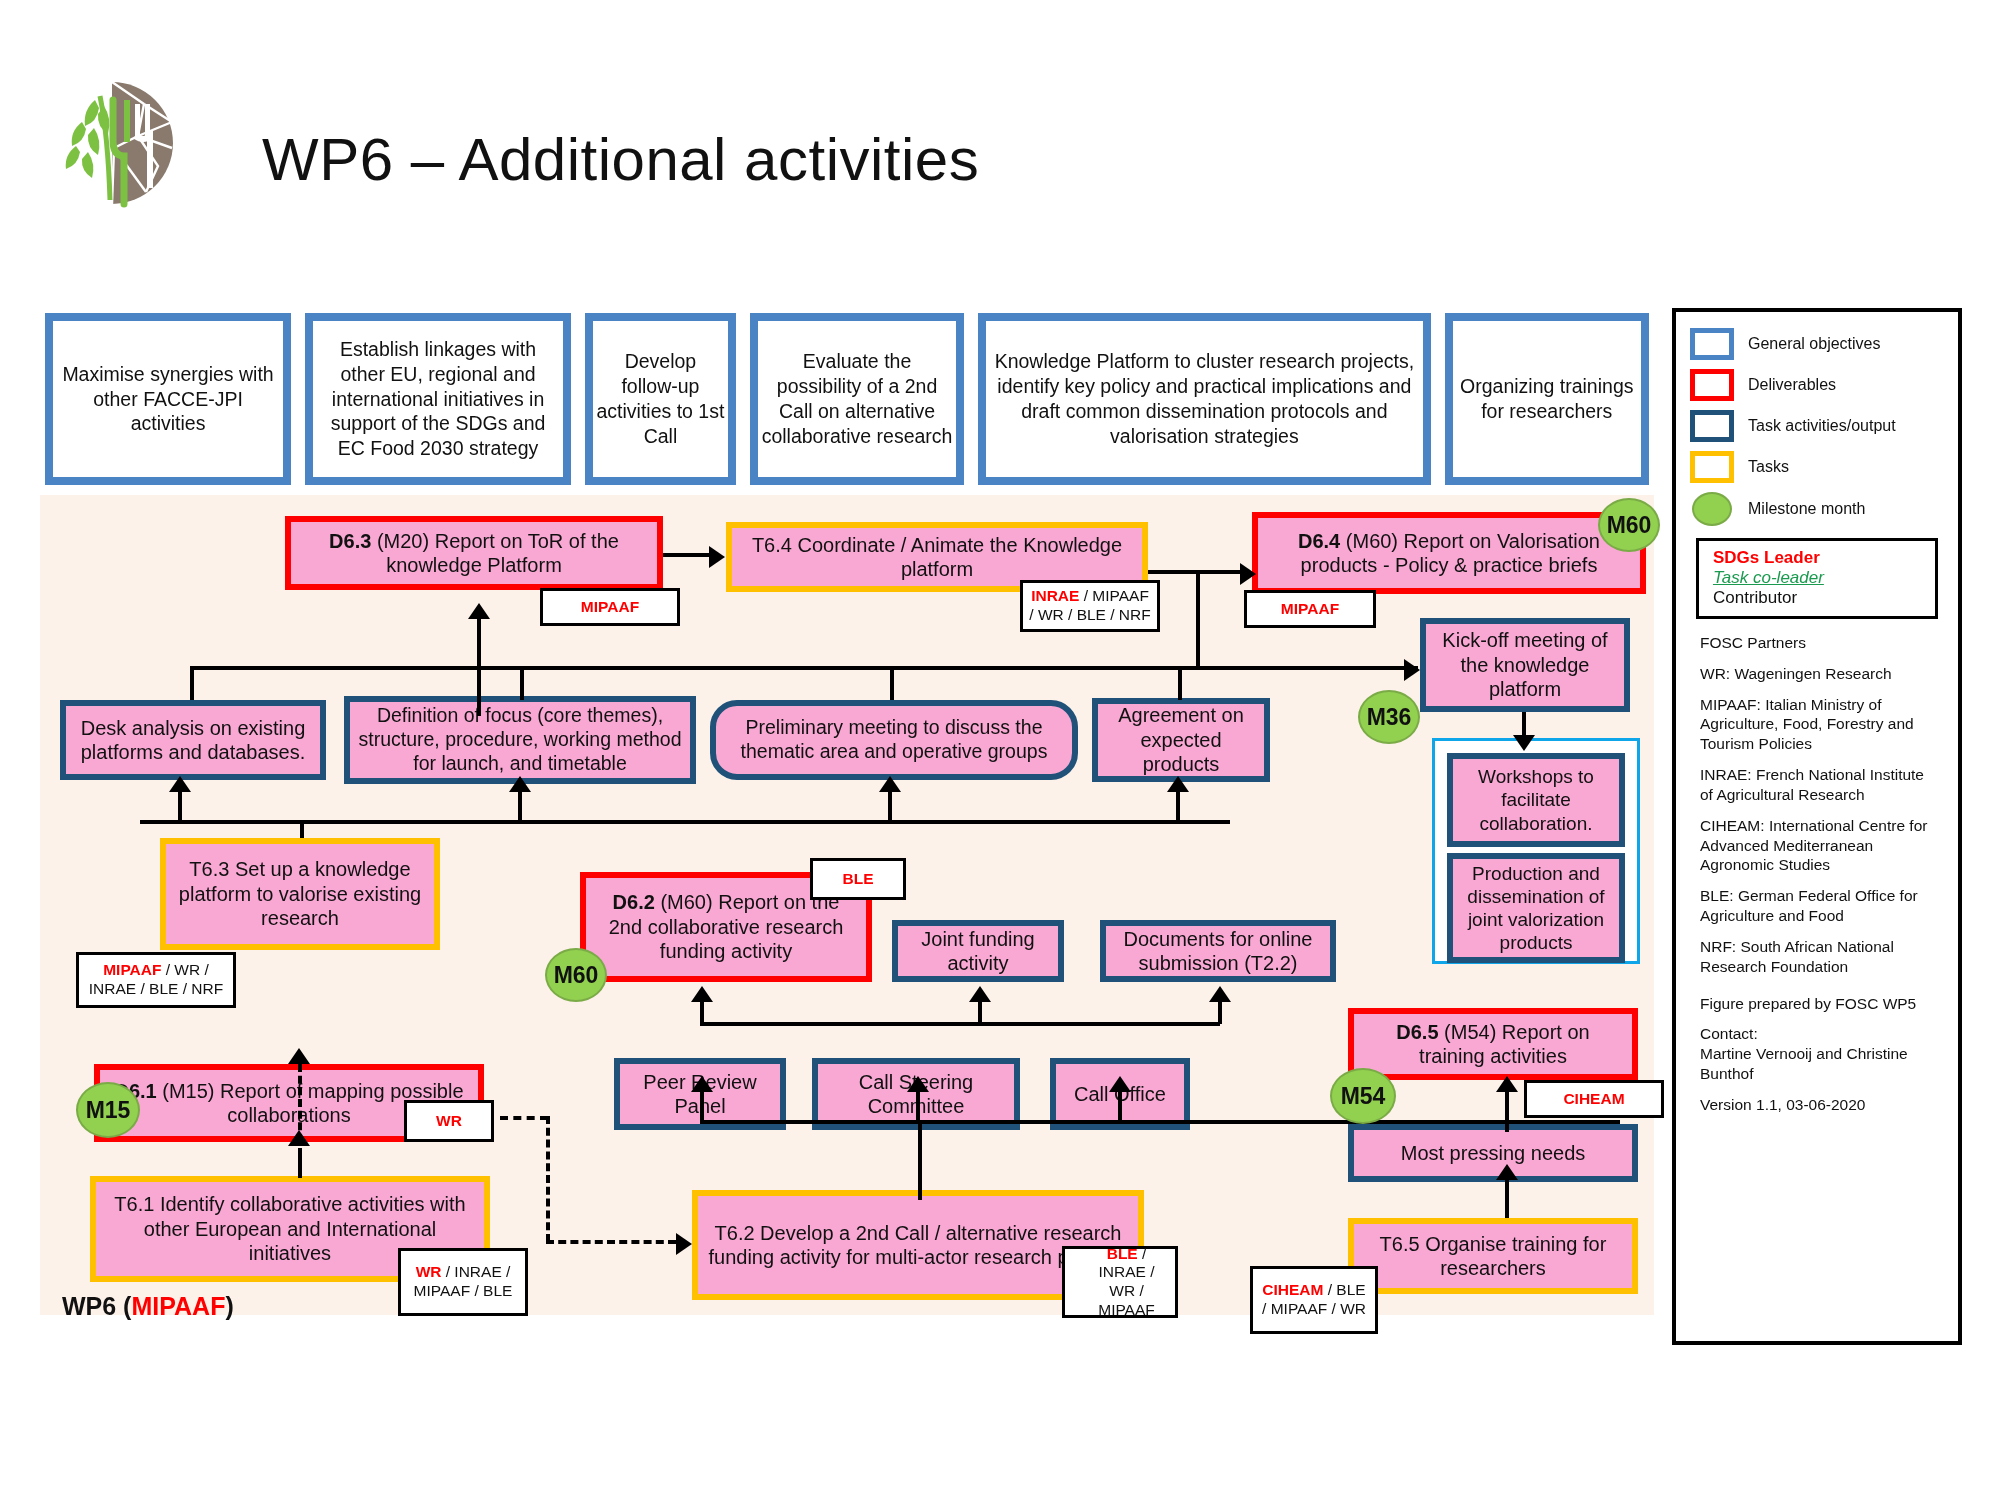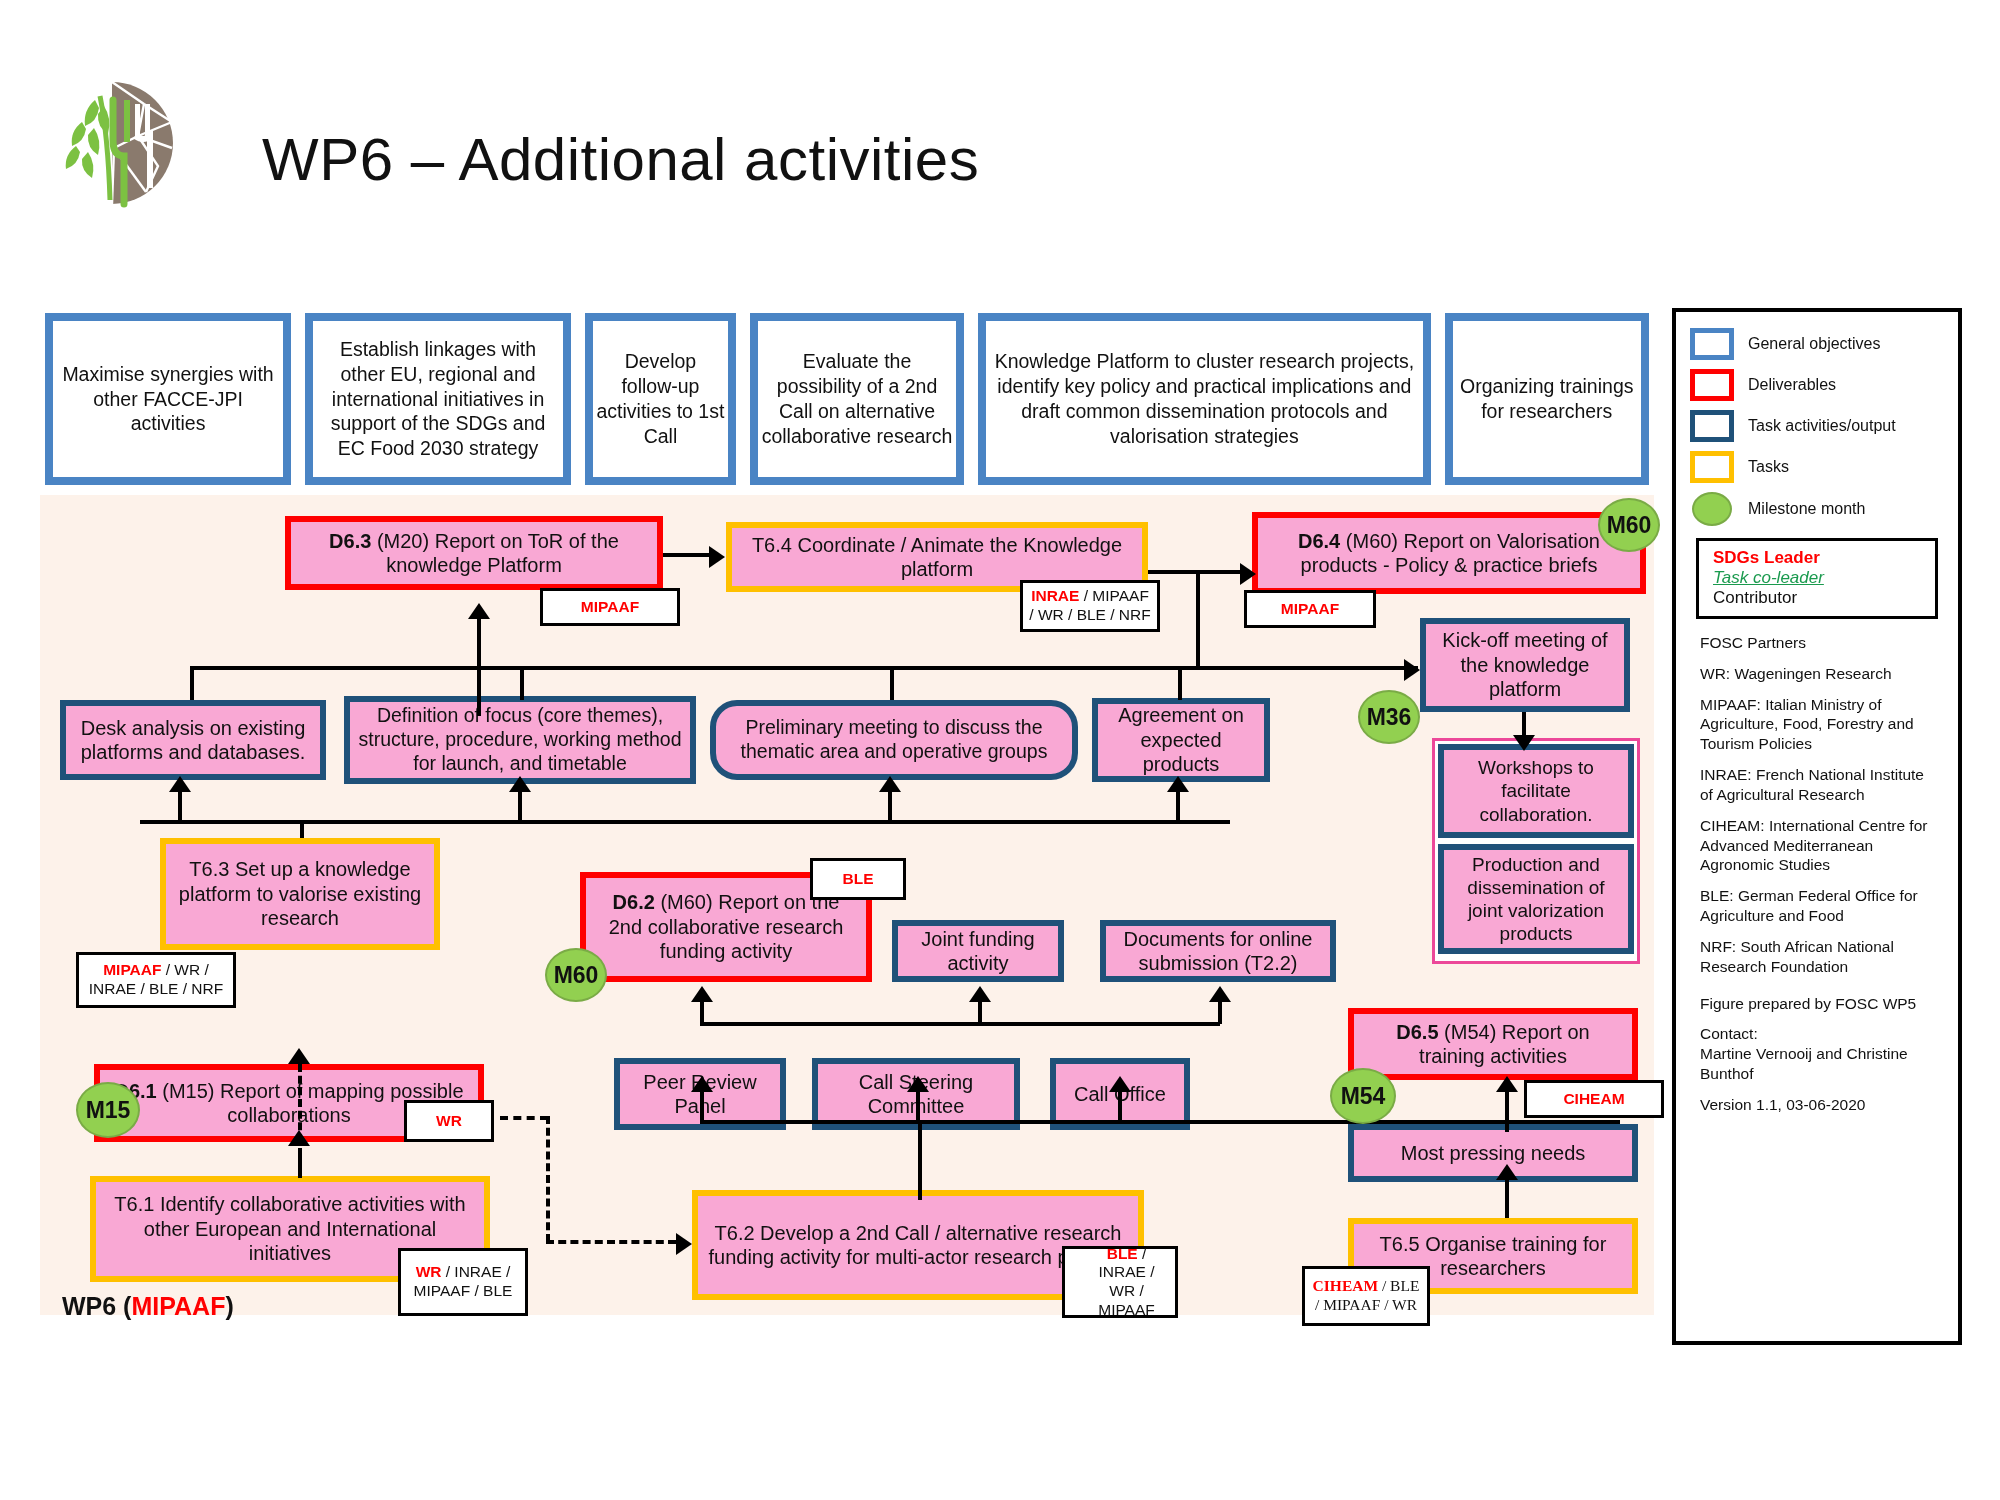--- a/index.html
+++ b/index.html
@@ -95,23 +95,23 @@
   .arrow { position: absolute; width: 0; height: 0; z-index: 6; }
   .arrow.up    { border-left: 11px solid transparent; border-right: 11px solid transparent; border-bottom: 16px solid #000; }
   .arrow.down  { border-left: 11px solid transparent; border-right: 11px solid transparent; border-top: 16px solid #000; }
   .arrow.right { border-top: 11px solid transparent; border-bottom: 11px solid transparent; border-left: 16px solid #000; }
   .dash.h { position:absolute; height:0; border-top: 4px dashed #000; z-index:5; }
   .dash.v { position:absolute; width:0; border-left: 4px dashed #000; z-index:5; }
 
   
   .nest-outer {
     position: absolute;
-    border: 3px solid #ec4899;
-    background: #ffffff;
-    padding: 3px;
+    border: 3px solid #0ea5e9;
+    background: #ffffff;
+    padding: 12px;
   }
 
   
   .wp6-label {
     position: absolute; left: 62px; top: 1292px;
     font-size: 25px; font-weight: 700; color: #111;
   }
   .wp6-label span { color: #ff0000; }
 
   
@@ -333,21 +333,21 @@
   <div class="node n-deliv" style="left:1348px; top:1008px; width:290px; height:72px;">
     <span><b>D6.5</b><span> (M54) Report on training activities</span></span>
   </div>
   <div class="tag" style="left:1524px; top:1080px; width:140px; height:38px;">
     <span><span class="lead">CIHEAM</span></span>
   </div>
   <div class="ms" style="left:1330px; top:1068px; width:66px; height:56px;">M54</div>
 
   <div class="node n-act" style="left:1348px; top:1124px; width:290px; height:58px;">Most pressing needs</div>
   <div class="node n-task" style="left:1348px; top:1218px; width:290px; height:76px;">T6.5 Organise training for researchers</div>
-  <div class="tag" style="left:1302px; top:1266px; width:128px; height:60px;font-family:Liberation Serif, serif;">
+  <div class="tag" style="left:1250px; top:1266px; width:128px; height:68px;">
     <span><span class="lead">CIHEAM</span><span> / BLE / MIPAAF / WR</span></span>
   </div>
 
   <div class="wp6-label"><span style="color:#111">WP6 (</span><span>MIPAAF</span><span style="color:#111">)</span></div>
 
   <div class="legend-panel">
     <div class="legend-row">
       <div class="legend-swatch sw-obj"></div>
       <div class="legend-label">General objectives</div>
     </div>

